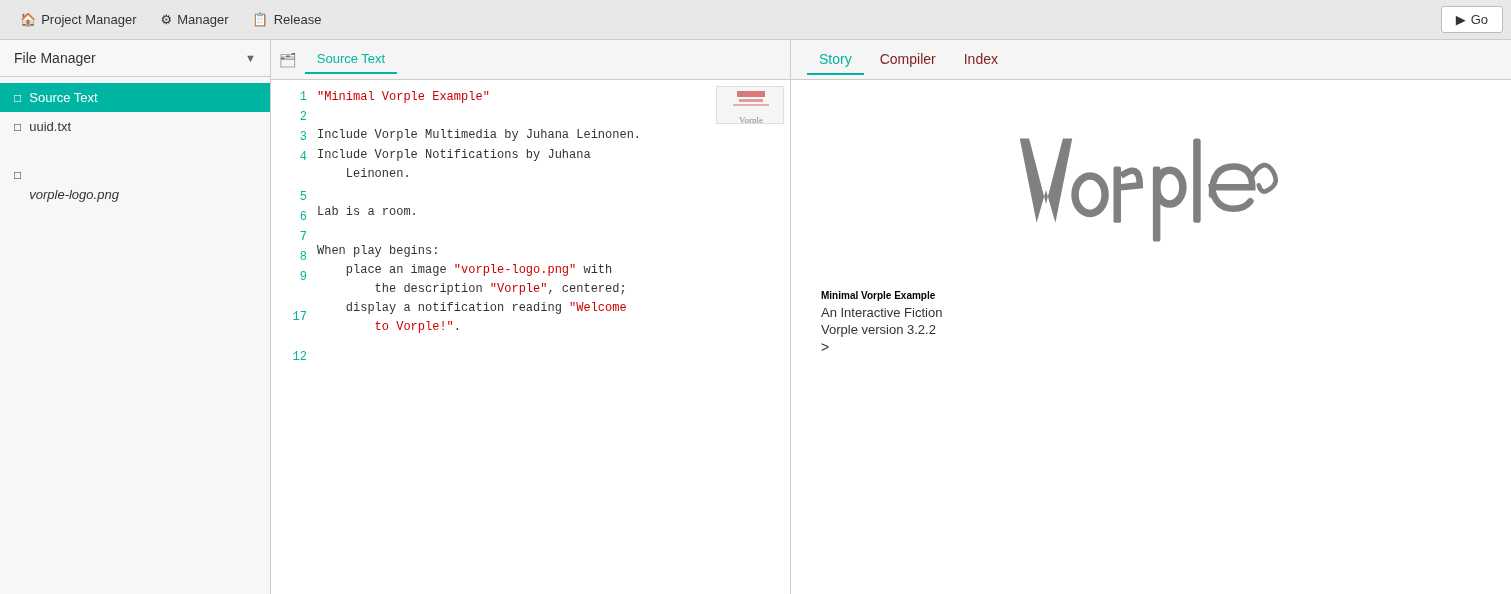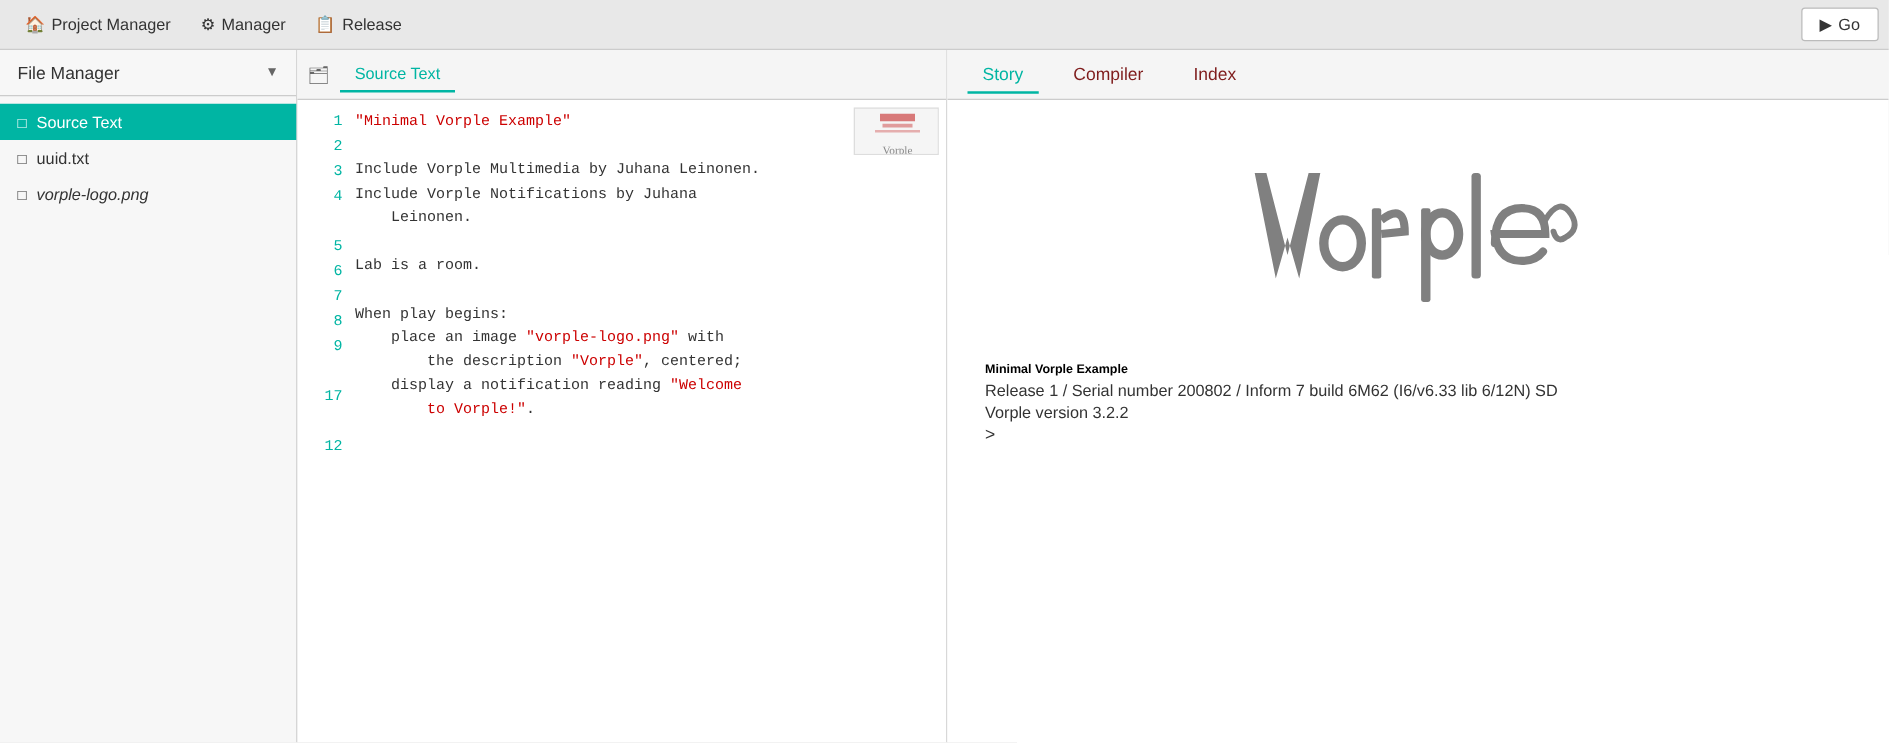--- a/index.html
+++ b/index.html
@@ -36,21 +36,21 @@
 
     
     .main-layout {
       display: flex;
       height: calc(594px - 40px);
       overflow: hidden;
     }
 
     
     .sidebar {
-      width: 238px;
+      width: 271px;
       background: #f7f7f7;
       border-right: 1px solid #ccc;
       display: flex; flex-direction: column;
     }
     .sidebar-header {
       display: flex; align-items: center; justify-content: space-between;
       padding: 10px 14px;
       border-bottom: 1px solid #ccc;
       font-size: 14px;
       font-weight: 500;
@@ -146,21 +146,21 @@
       flex: 1;
       display: flex; flex-direction: column;
       background: #fff;
     }
     .preview-tab-bar {
       display: flex; align-items: center;
       background: #f5f5f5;
       border-bottom: 1px solid #ccc;
       padding: 0 16px;
       height: 40px;
-      gap: 16px;
+      gap: 4px;
     }
     .preview-tab {
       padding: 6px 12px;
       font-size: 14px;
       color: #7f1d1d;
       border-bottom: 2px solid transparent;
       cursor: pointer;
     }
     .preview-tab.active {
       color: #00b5a3;
@@ -233,21 +233,21 @@
       <div class="sidebar-item active">
         <span class="file-icon">□</span>
         <span>Source Text</span>
       </div>
       <div class="sidebar-item">
         <span class="file-icon">□</span>
         <span>uuid.txt</span>
       </div>
       <div class="sidebar-item italic-name">
         <span class="file-icon">□</span>
-        <span style="">vorple-logo.png</span>
+        <span style="margin-top:39px;">vorple-logo.png</span>
       </div>
     </div>
   </aside>
 
   <section class="editor-area">
     <div class="editor-tab-bar">
       <span class="folder-icon">🗂</span>
       <div class="editor-tab active">
         <span>Source Text</span>
       </div>
@@ -326,20 +326,20 @@
 
           <rect x="205" y="30" width="8" height="90" rx="3"></rect>
 
           <path d="M225,90 Q225,60 248,60 Q268,60 268,82 L225,82 Q228,105 248,105 Q260,105 266,97" fill="none" stroke="#808080" stroke-width="7" stroke-linecap="round"></path>
 
           <path d="M268,70 Q280,50 290,65 Q298,78 285,85 Q278,90 275,80" fill="none" stroke="#808080" stroke-width="5" stroke-linecap="round"></path>
         </g>
       </svg>
 
       <div class="story-title">Minimal Vorple Example</div>
-      <div class="story-meta">Release 1 / Serial number 200802 / Inform 7 build 6M62 (I6/v6.33 lib 6/12N) SD</div>
+      <div class="story-meta">An Interactive Fiction</div>
       <div class="story-meta">Vorple version 3.2.2</div>
 
       <div class="story-prompt">&gt;</div>
     </div>
   </section>
 
 </div>
 
 </body></html>

